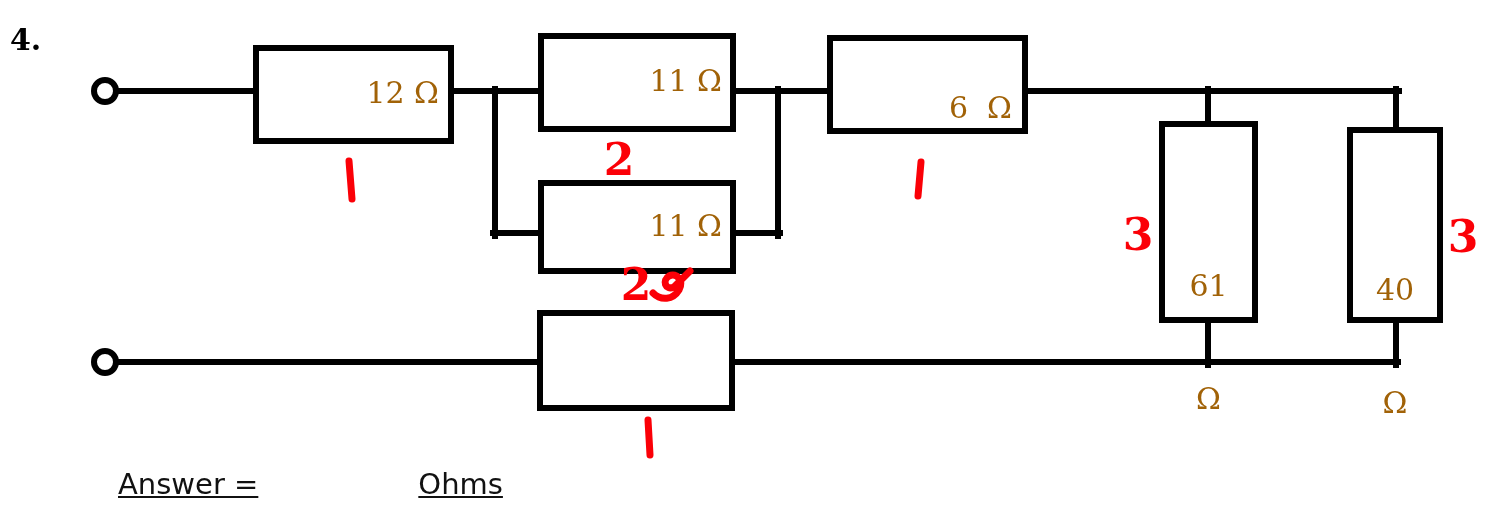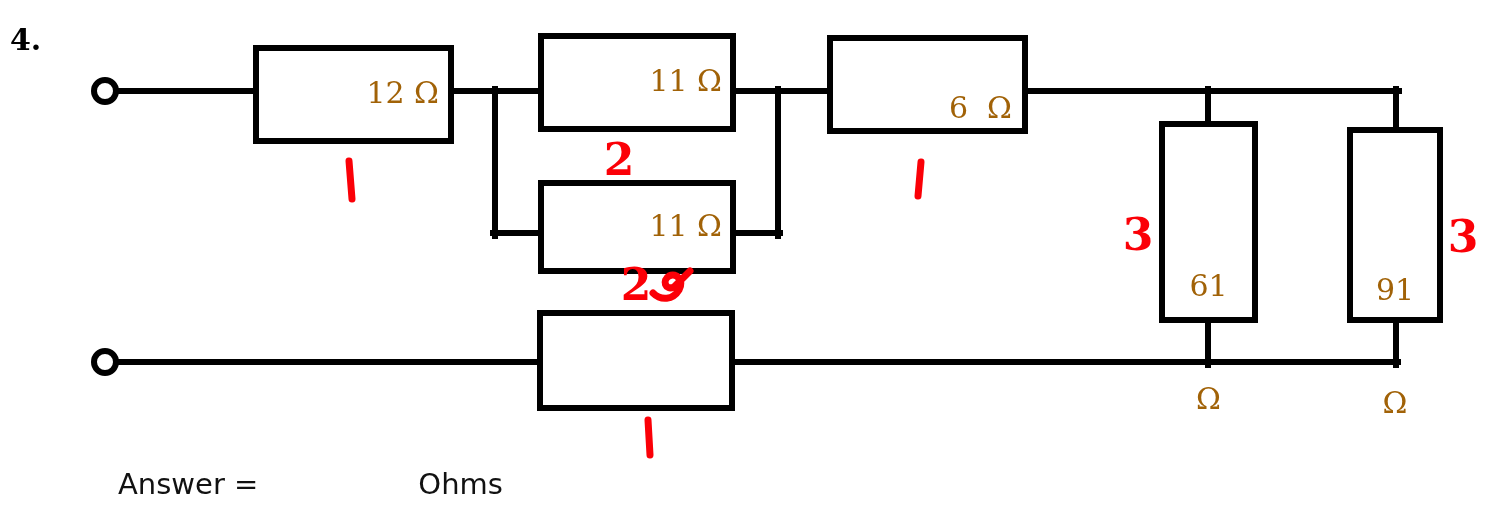--- a/index.html
+++ b/index.html
@@ -45,20 +45,21 @@
     line-height: 1.25;
   }
   .answer-line {
     position: absolute;
     left: 118px;
     top: 467px;
     font-family: "DejaVu Sans", sans-serif;
     font-size: 29px;
     color: #111111;
     white-space: pre;
+    text-decoration: underline;
   }
   .answer-line .gap {
     display: inline-block;
     width: 160px;
   }
 </style>
 </head>
 <body>
 
 <div id="sheet">
@@ -123,20 +124,20 @@
   <div class="res-label" style="left:541px; top:211px; width:181px; text-align:right;">11 Ω</div>
 
   <div class="res-label" style="left:830px; top:68px; width:182px; text-align:right;margin-top:25px;">6  Ω</div>
 
   <div class="res-label vert" style="left:1162px; top:192px; width:93px;">
     <div>61</div>
     <div>Ω</div>
   </div>
 
   <div class="res-label vert" style="left:1350px; top:196px; width:90px;">
-    <div>91</div>
+    <div>40</div>
     <div>Ω</div>
   </div>
 
 
   <div class="answer-line"><span>Answer =</span><span class="gap"></span><span>Ohms</span></div>
 
 </div>
 
 </body></html>

